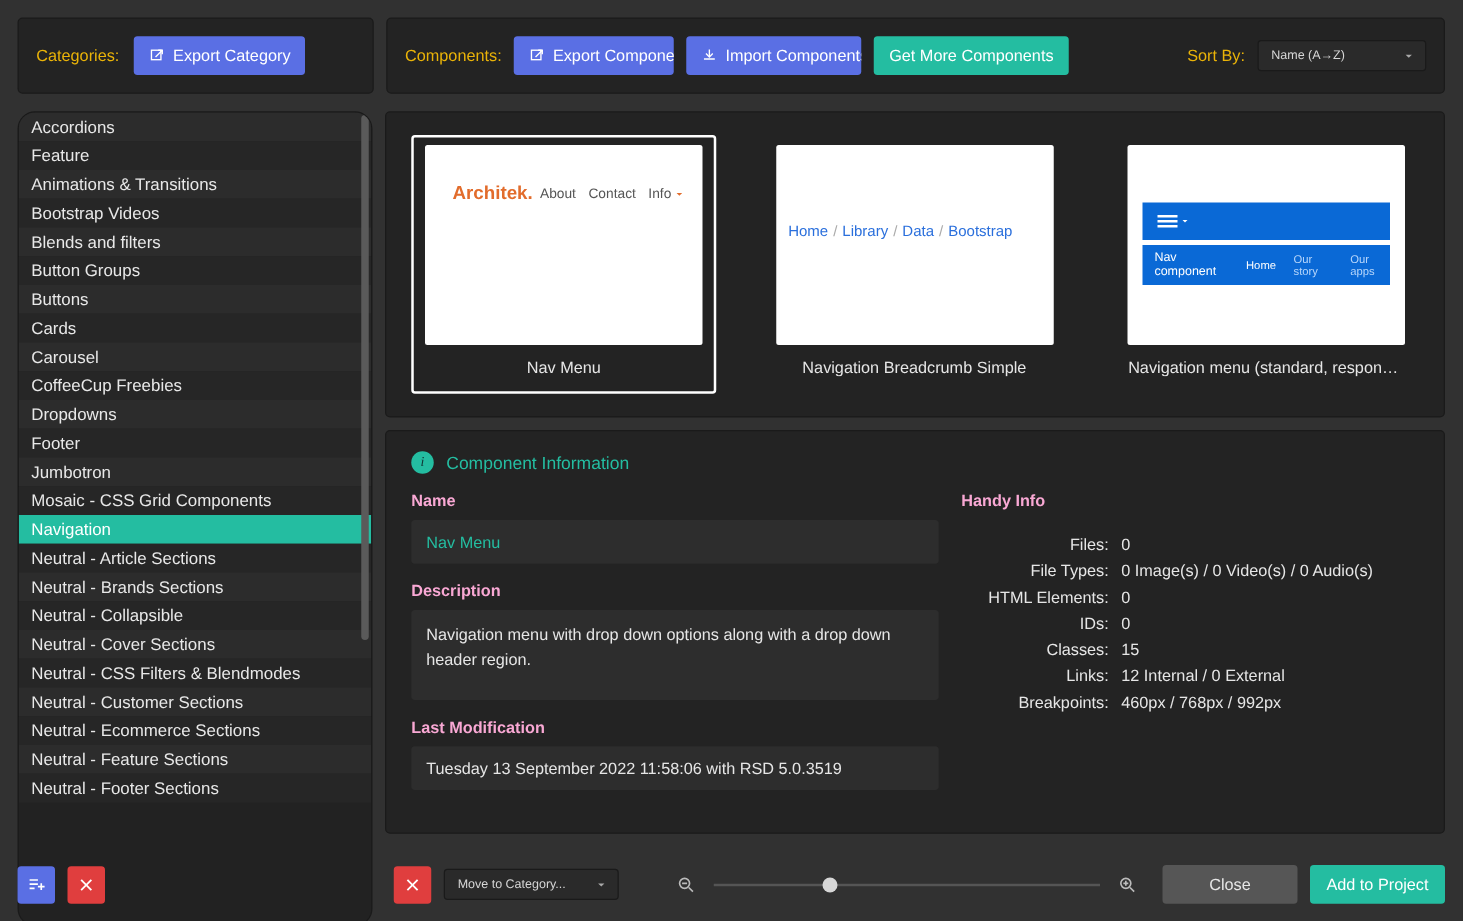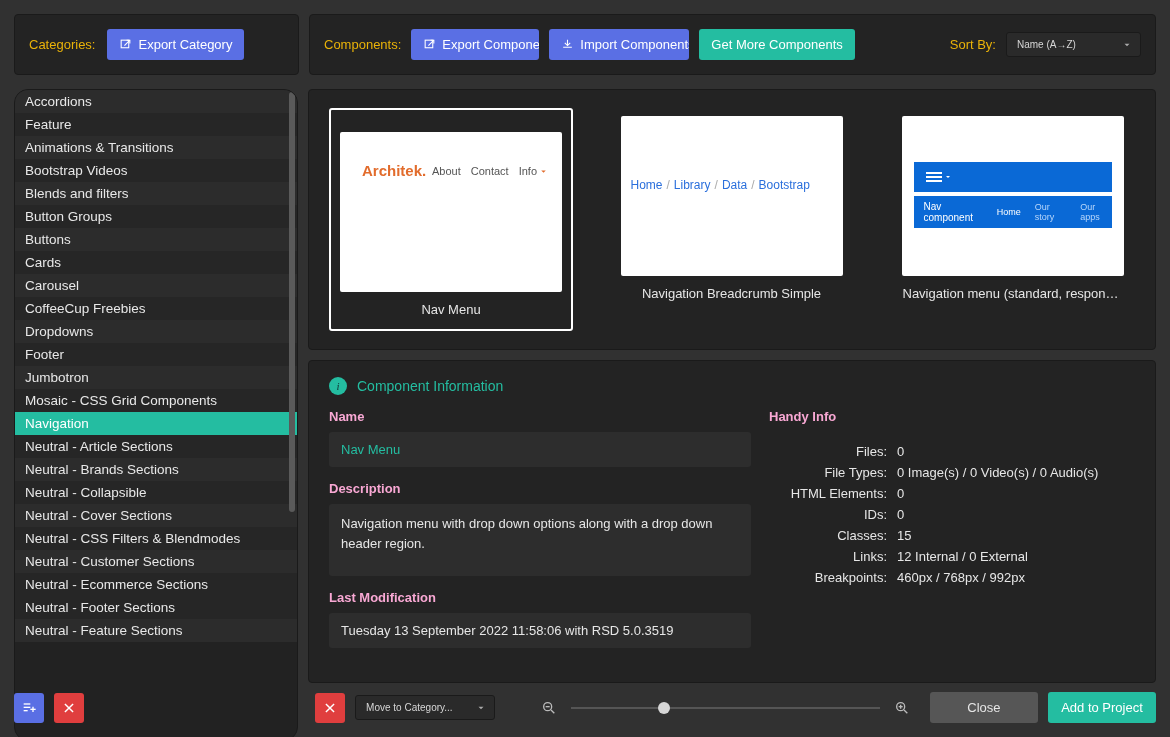--- a/index.html
+++ b/index.html
@@ -94,21 +94,21 @@
   }
   
   .right-col { flex: 1; display: flex; flex-direction: column; gap: 10px; }
   .gallery-panel { padding: 18px 20px 18px 20px; }
   .gallery { display: flex; gap: 36px; }
   .card-wrap { width: 245px; display: flex; flex-direction: column; align-items: center; gap: 10px; cursor: pointer; }
   .thumb {
     width: 222px; height: 160px; background: #fff; border-radius: 2px;
     position: relative; overflow: hidden;
   }
-  .card-wrap.sel { border: 2px solid #fff; border-radius: 3px; padding: 22px 10px 12px; width: 244px; }
+  .card-wrap.sel { border: 2px solid #fff; border-radius: 3px; padding: 6px 10px 12px; width: 244px; }
   .card-wrap.sel .thumb { }
   .card-cap { color: #e6e6e6; font-size: 13px; text-align: center; white-space: nowrap; overflow: hidden; text-overflow: ellipsis; max-width: 220px; }
   
   .thumb1 .brand { position: absolute; top: 30px; left: 22px; color: #e26c2c; font-weight: 700; font-size: 15px; }
   .thumb1 .menu { position: absolute; top: 33px; left: 92px; display: flex; gap: 10px; font-size: 11px; color: #555; }
   .thumb1 .menu .drop { color: #555; display: inline-flex; align-items: center; gap: 2px; }
   .thumb1 .menu .drop svg { fill: #e26c2c; }
   
   .thumb2 .bc { position: absolute; top: 62px; left: 10px; font-size: 12px; color: #888; }
   .thumb2 .bc a { color: #2a6fdc; text-decoration: none; }
@@ -228,22 +228,22 @@
         <div class="cat-item alt0">Jumbotron</div>
         <div class="cat-item alt1">Mosaic - CSS Grid Components</div>
         <div class="cat-item alt0 selected">Navigation</div>
         <div class="cat-item alt1">Neutral - Article Sections</div>
         <div class="cat-item alt0">Neutral - Brands Sections</div>
         <div class="cat-item alt1">Neutral - Collapsible</div>
         <div class="cat-item alt0">Neutral - Cover Sections</div>
         <div class="cat-item alt1">Neutral - CSS Filters &amp; Blendmodes</div>
         <div class="cat-item alt0">Neutral - Customer Sections</div>
         <div class="cat-item alt1">Neutral - Ecommerce Sections</div>
+        <div class="cat-item alt0">Neutral - Feature Sections</div>
         <div class="cat-item alt1">Neutral - Footer Sections</div>
-        <div class="cat-item alt0">Neutral - Feature Sections</div>
       </div>
     <div class="scroll-handle"></div>
   </div>
 
   <div class="right-col">
 
     <div class="panel gallery-panel">
       <div class="gallery">
 
         <div class="card-wrap sel">

